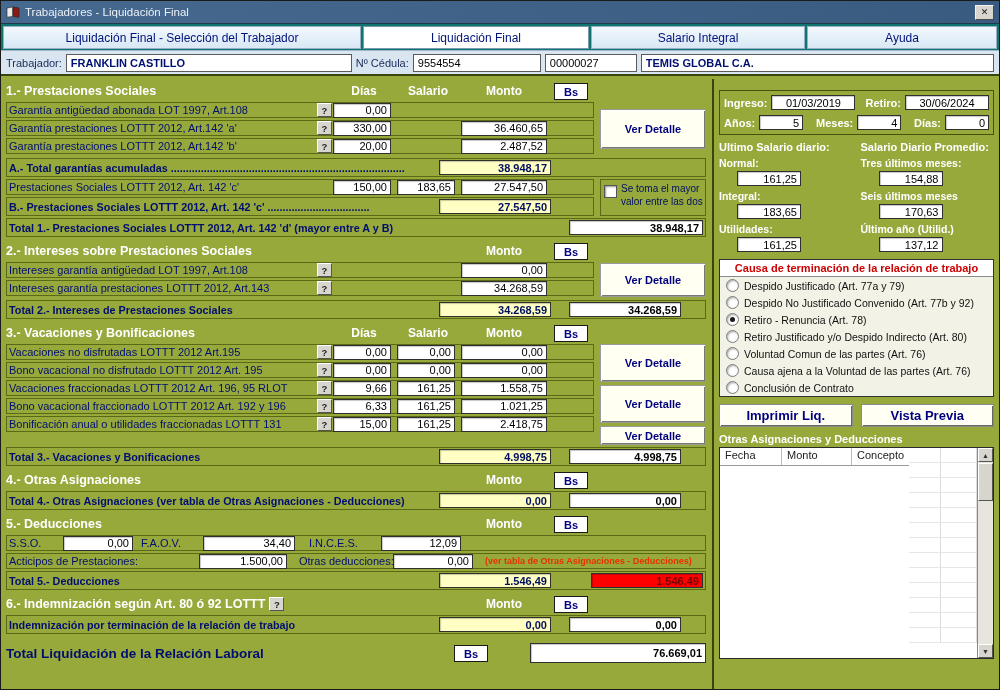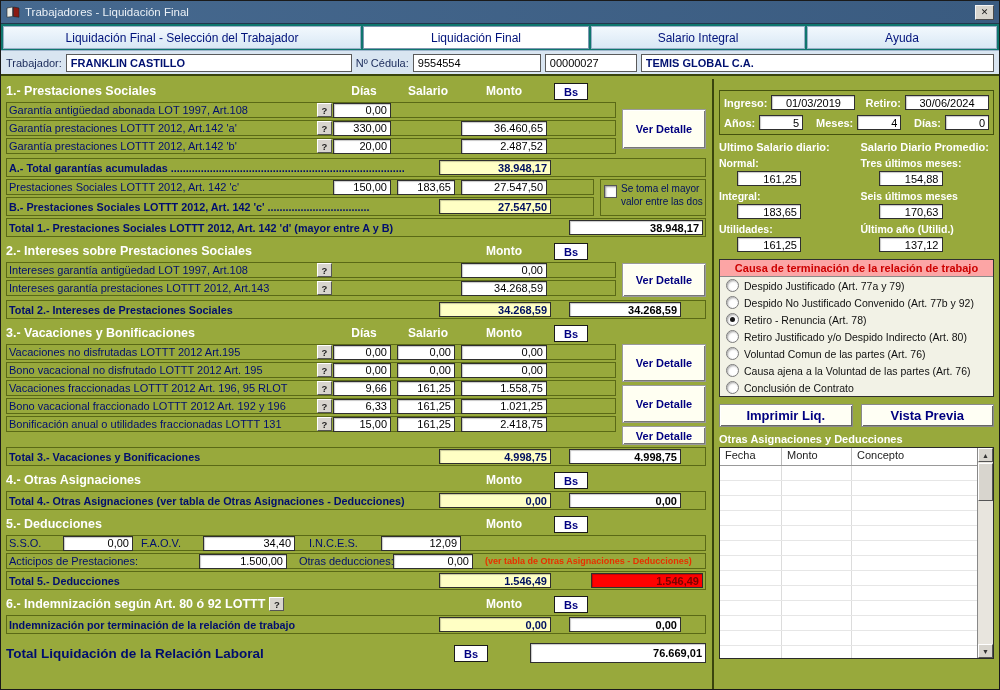--- a/index.html
+++ b/index.html
@@ -45,21 +45,21 @@
   .sp88{width:88px;flex:none;}
   .w112{width:112px;flex:none;}
   .w134{width:134px;flex:none;}
   .gap18{width:18px;flex:none;}
   .yfld{background:#FFFFC4 !important;font-weight:bold;color:#001060 !important;}
   .wfld{font-weight:bold;color:#000;}
   .rfld{background:#FF0000 !important;color:#7A0000 !important;font-weight:bold;}
   
   .group{display:flex;margin-bottom:2px;flex:none;}
   .grows{flex:1;display:flex;flex-direction:column;min-width:0;}
-  .dcol{width:84px;flex:none;margin-left:6px;display:flex;flex-direction:column;justify-content:center;gap:3px;}
+  .dcol{width:106px;flex:none;margin-left:6px;display:flex;flex-direction:column;justify-content:center;gap:3px;}
   .btn-detail{background:#FFFFF2;border:1px solid #9a9a9a;box-shadow:inset 1px 1px 0 #fff,inset -1px -1px 0 #777;color:#000080;font-weight:bold;font-size:11px;font-family:inherit;}
   .bh40{height:40px;flex:none;}
   .bh34{height:34px;flex:none;}
   .bh38{height:38px;flex:none;}
   .bh19{height:19px;flex:none;}
   .note-box{width:106px;flex:none;margin-left:6px;border:1px solid #5A6916;padding:3px 2px 2px 3px;display:flex;gap:4px;box-sizing:border-box;justify-content:space-between;}
   .chk{width:11px;height:11px;background:#fff;border:1px solid #555;box-shadow:inset 1px 1px 2px #999;flex:none;margin-top:2px;}
   .note-text{font-size:10px;color:#001060;line-height:1.25;}
   
   .total-row{display:flex;align-items:center;height:19px;border:1px solid #5A6916;padding:0 2px;margin-bottom:2px;flex:none;box-sizing:border-box;}
@@ -82,30 +82,30 @@
   .rp-row{display:flex;align-items:center;gap:4px;}
   .rp-lbl{color:#fff;font-weight:bold;font-size:11px;white-space:nowrap;}
   .w84{width:84px}.w44{width:44px}
   .ctr{text-align:center !important;}
   .sal{display:flex;gap:8px;margin-top:6px;flex:none;}
   .sal-col{flex:1;min-width:0;}
   .sal-hdr{color:#fff;font-weight:bold;font-size:11px;margin-bottom:2px;white-space:nowrap;}
   .slbl{color:#fff;font-weight:bold;font-size:10.5px;margin-top:4px;white-space:nowrap;}
   .sal-col input{display:block;width:64px;margin:2px 0 1px 18px;}
   .causa{margin-top:6px;border:1px solid #303030;background:#F2F2E6;flex:none;}
-  .causa-title{background:#fca5a5;color:#CC0000;font-weight:bold;font-size:11px;text-align:center;padding:2px 0;border-bottom:1px solid #8a8a8a;}
+  .causa-title{background:#ffffff;color:#CC0000;font-weight:bold;font-size:11px;text-align:center;padding:2px 0;border-bottom:1px solid #8a8a8a;}
   .copt{display:flex;align-items:center;gap:5px;padding:2px 6px;font-size:10.5px;color:#111;cursor:default;}
   .radio{width:11px;height:11px;border-radius:50%;background:#fff;border:1px solid #7a7a7a;box-shadow:inset 1px 1px 2px #aaa;position:relative;flex:none;}
   .radio.selected::after{content:"";position:absolute;left:3px;top:3px;right:3px;bottom:3px;border-radius:50%;background:#1a1a1a;}
   .copt span.clab{white-space:nowrap;overflow:hidden;}
   .rp-btns{display:flex;gap:8px;margin-top:7px;flex:none;}
   .big-btn{flex:1;height:23px;background:#FFFFF4;border:1px solid #8a8a8a;box-shadow:inset 1px 1px 0 #fff,inset -1px -1px 0 #666;color:#000080;font-weight:bold;font-size:13px;font-family:inherit;}
   .otras-title{color:#fff;font-weight:bold;font-size:11px;margin:6px 0 2px 0;flex:none;}
   .oad{height:212px;flex:none;background:#fff;border:1px solid #2a2a2a;display:flex;box-sizing:border-box;}
-  .oad-main{flex:1;display:flex;flex-direction:column;min-width:0;}
+  .oad-main{flex:1;display:flex;flex-direction:row;min-width:0;}
   .oad-head{display:flex;height:17px;border-bottom:1px solid #999;font-size:11px;color:#222;flex:none;}
   .oad-head .hc{padding:1px 5px;border-right:1px solid #bbb;box-sizing:border-box;white-space:nowrap;}
   .hc1{width:62px;flex:none}.hc2{width:70px;flex:none}.hc3{flex:1;border-right:none !important;}
   .oad-body{flex:1;overflow:hidden;}
   .trow{display:flex;height:15px;border-bottom:1px solid #E6E6E6;box-sizing:border-box;}
   .tc{border-right:1px solid #DCDCDC;box-sizing:border-box;}
   .tc.c1{width:62px}.tc.c2{width:70px}.tc.c3{flex:1;border-right:none;}
   .sbar{width:15px;flex:none;background:#E8E5DE;border-left:1px solid #888;display:flex;flex-direction:column;}
   .sb-btn{height:14px;flex:none;background:#D8D5CE;border:1px solid #fff;border-right-color:#555;border-bottom-color:#555;font-size:7px;text-align:center;line-height:11px;color:#333;padding:0;font-family:inherit;}
   .sb-thumb{height:36px;flex:none;background:#D8D5CE;border:1px solid #fff;border-right-color:#555;border-bottom-color:#555;margin:1px 0;}

